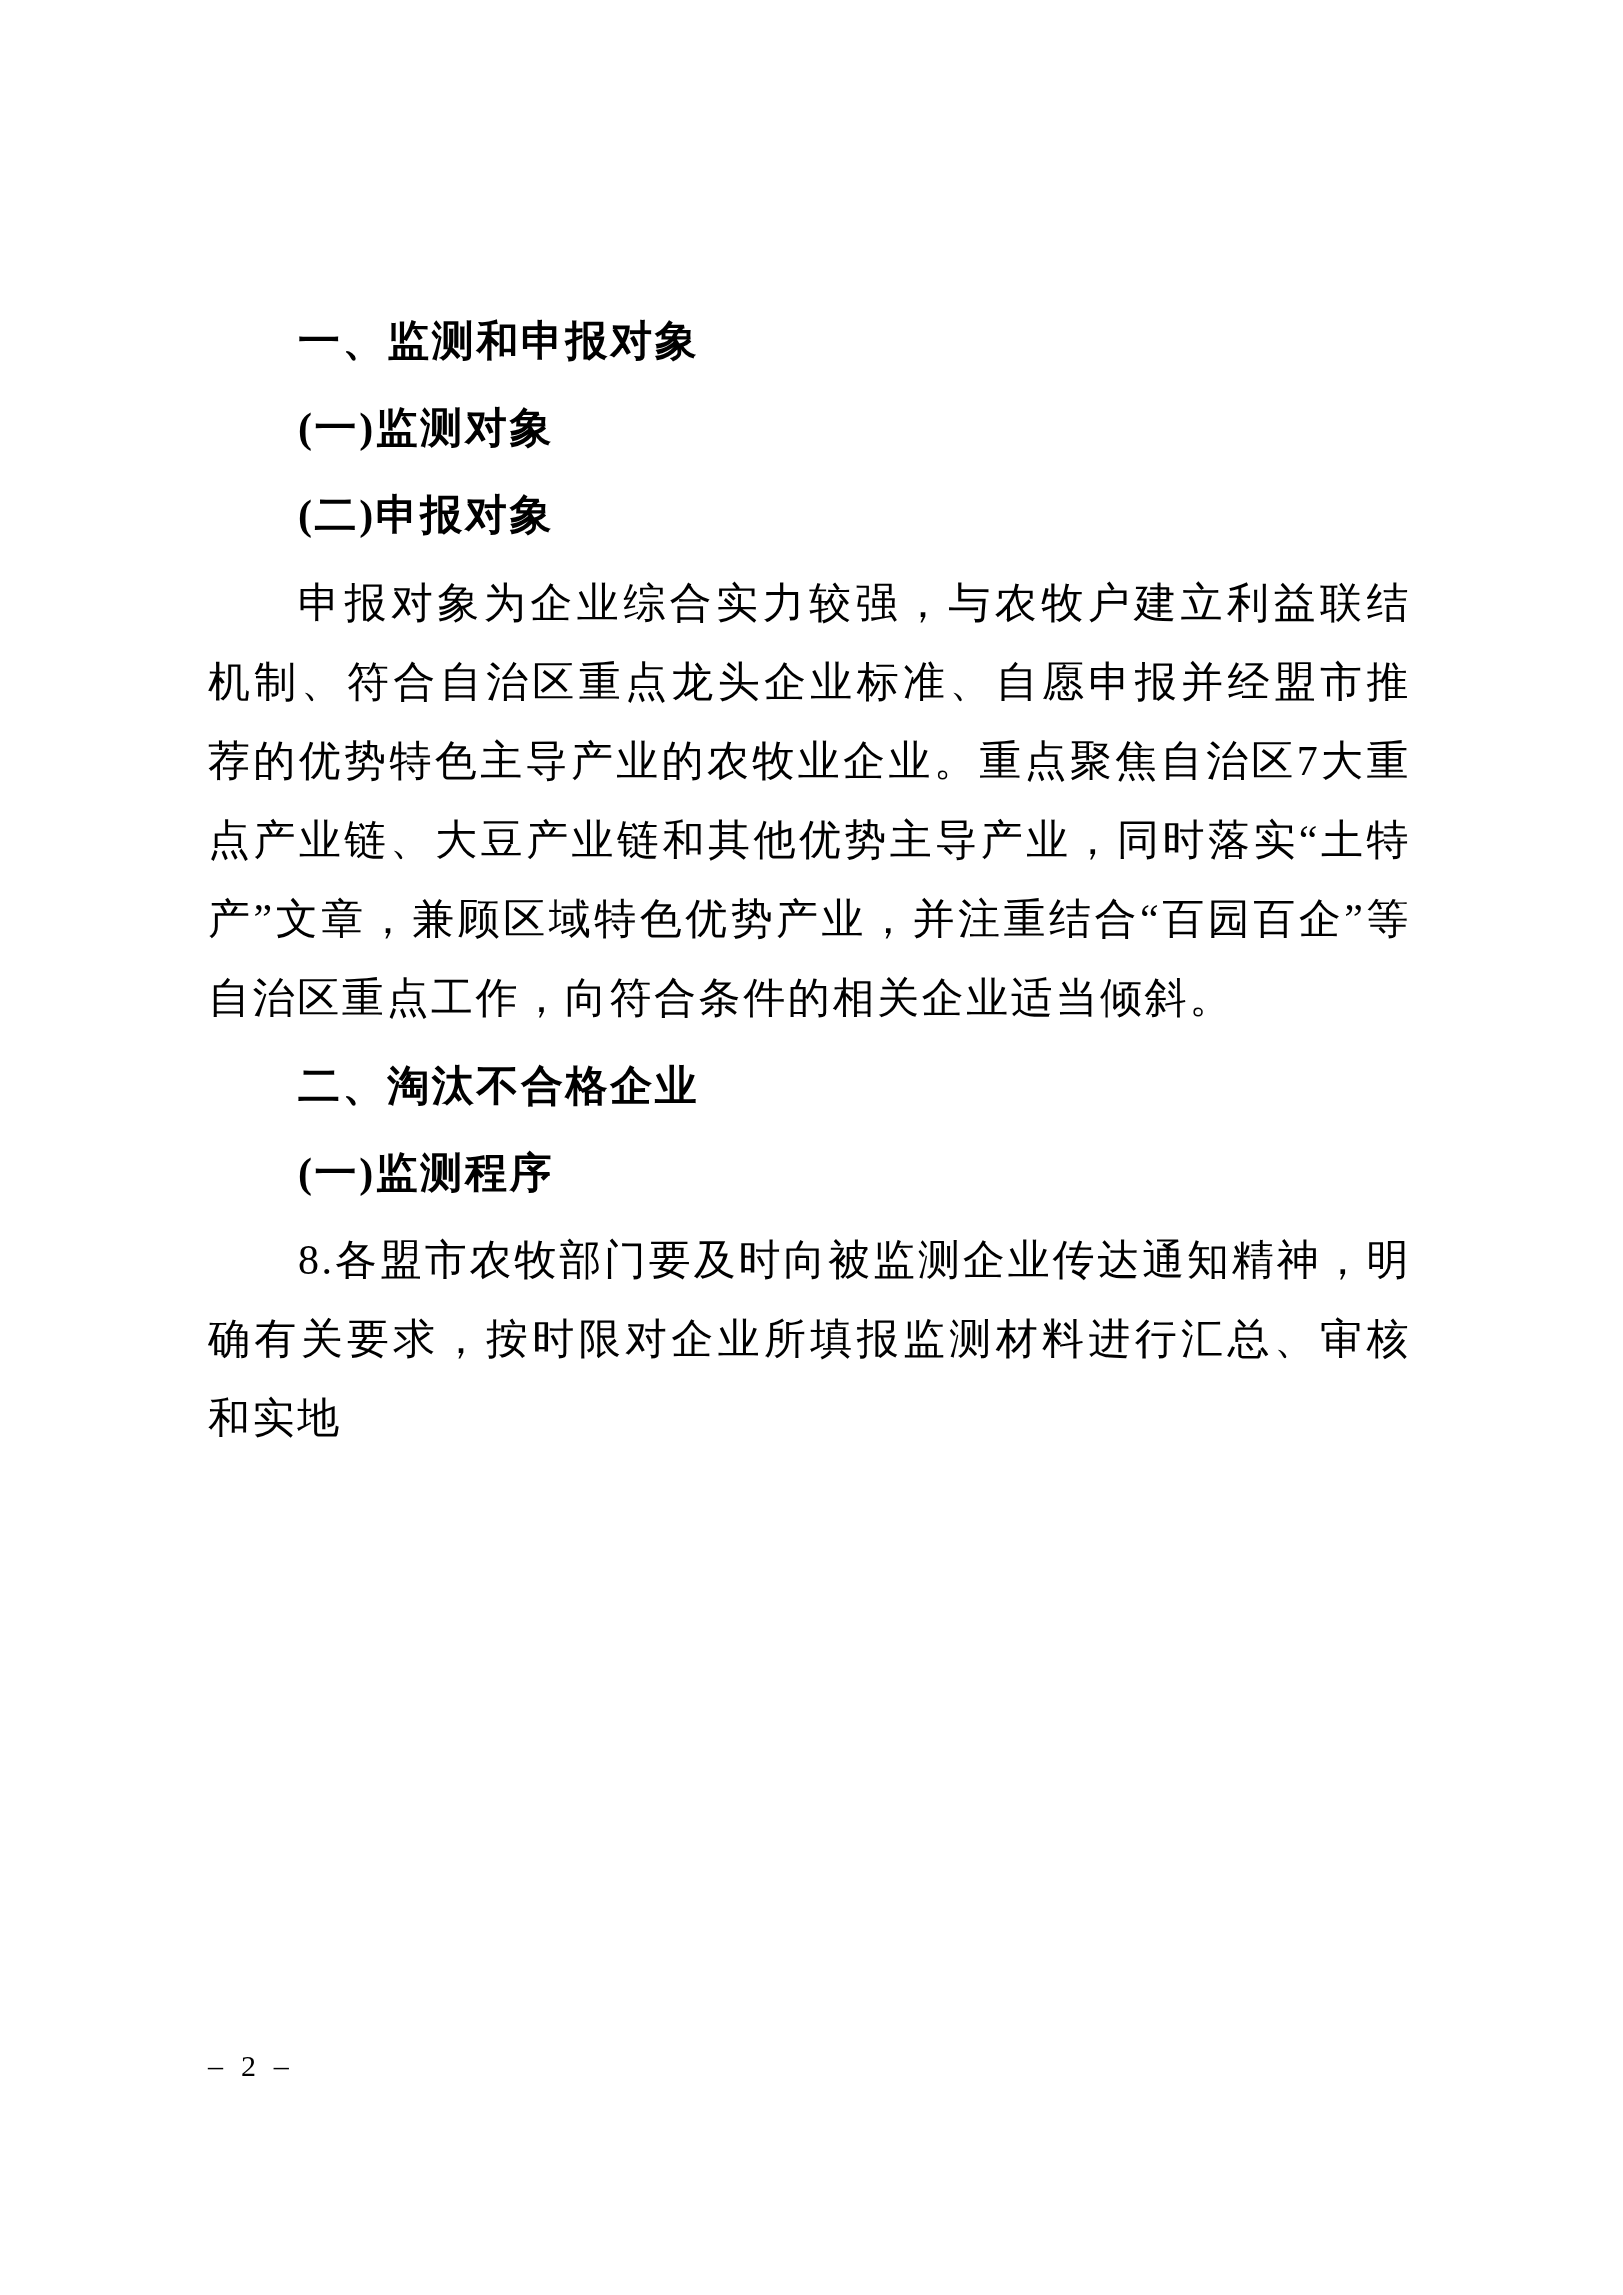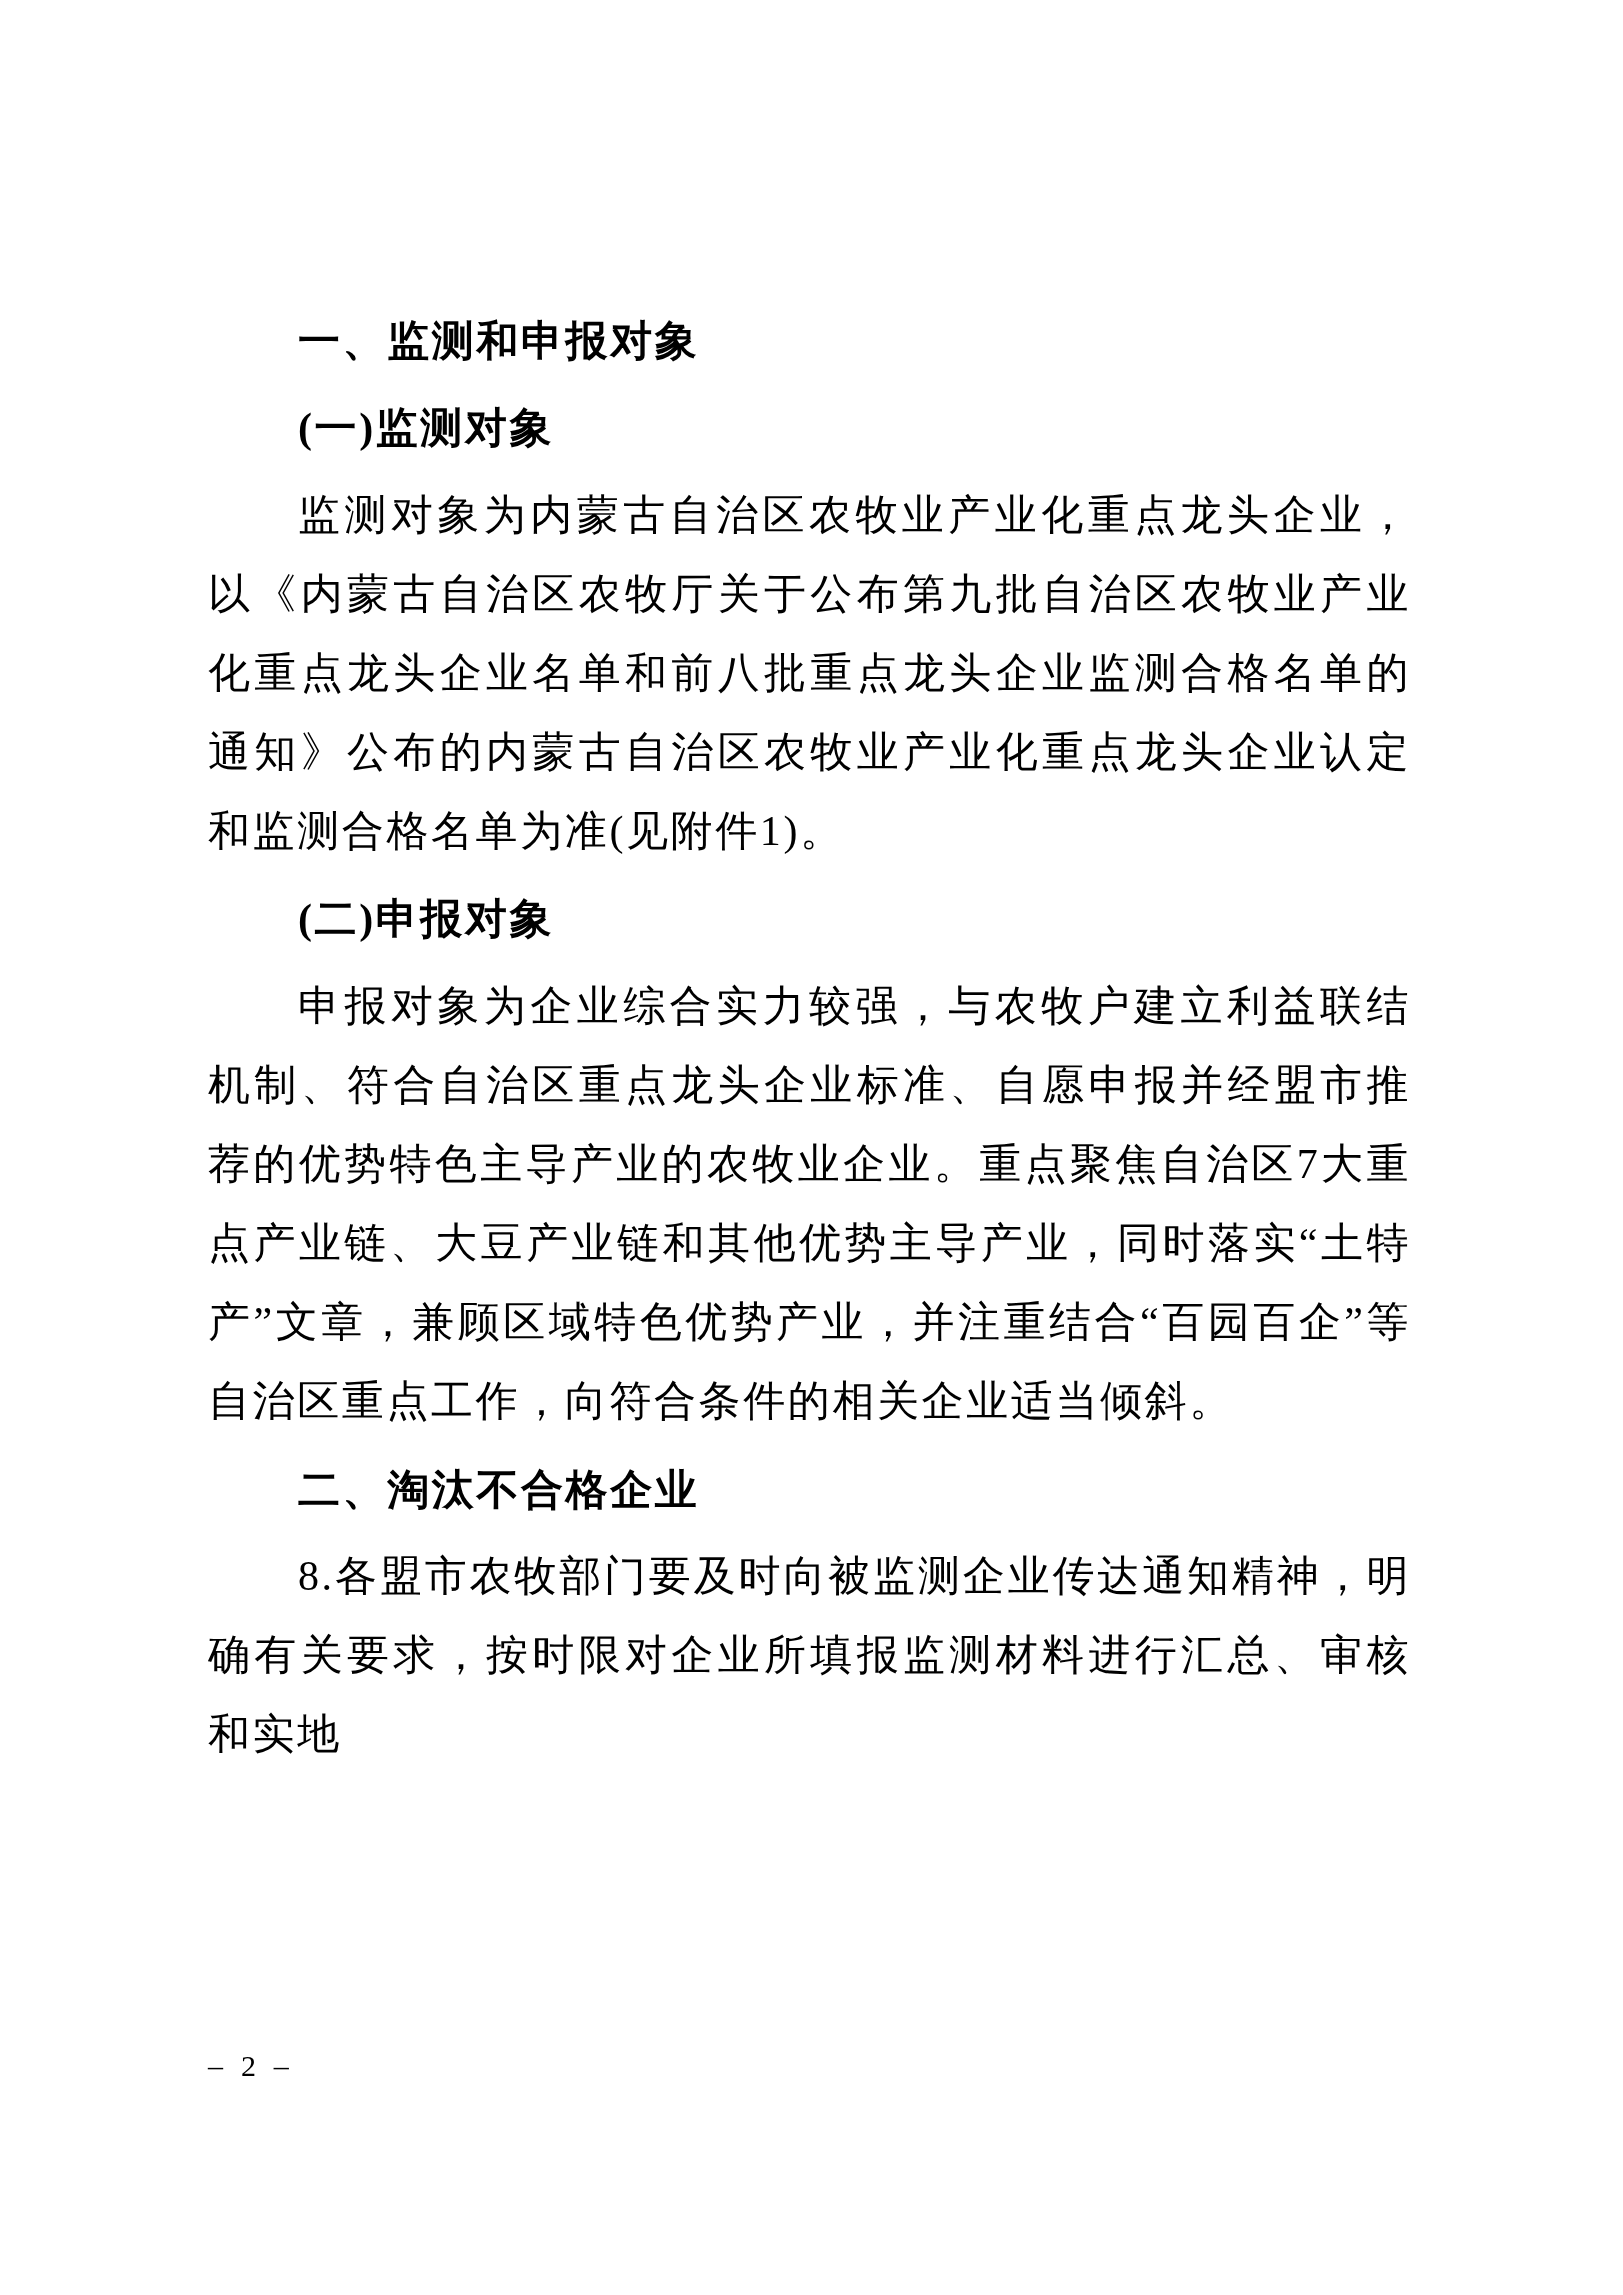--- a/index.html
+++ b/index.html
@@ -60,21 +60,21 @@
       color: #000000;
     }
   </style>
 </head>
 <body>
 
 <div class="page">
   <div class="content">
     <p class="h1">一、监测和申报对象</p>
     <p class="h2">(一)监测对象</p>
-    <p class="body-para">监测对象为内蒙古自治区农牧业产业化重点龙头企业，以《内蒙古自治区农牧厅关于公布第九批自治区农牧业产业化重点龙头企业名单和前八批重点龙头企业监测合格名单的通知》公布的内蒙古自治区农牧业产业化重点龙头企业认定和监测合格名单为准(见附件1)。</p>
     <p class="h2">(二)申报对象</p>
     <p class="body-para">申报对象为企业综合实力较强，与农牧户建立利益联结机制、符合自治区重点龙头企业标准、自愿申报并经盟市推荐的优势特色主导产业的农牧业企业。重点聚焦自治区7大重点产业链、大豆产业链和其他优势主导产业，同时落实“土特产”文章，兼顾区域特色优势产业，并注重结合“百园百企”等自治区重点工作，向符合条件的相关企业适当倾斜。</p>
     <p class="h1">二、淘汰不合格企业</p>
+    <p class="h2">(一)监测程序</p>
     <p class="body-para">8.各盟市农牧部门要及时向被监测企业传达通知精神，明确有关要求，按时限对企业所填报监测材料进行汇总、审核和实地</p>
   </div>
   <div class="pagenum">– 2 –</div>
 </div>
 
 
 </body></html>

